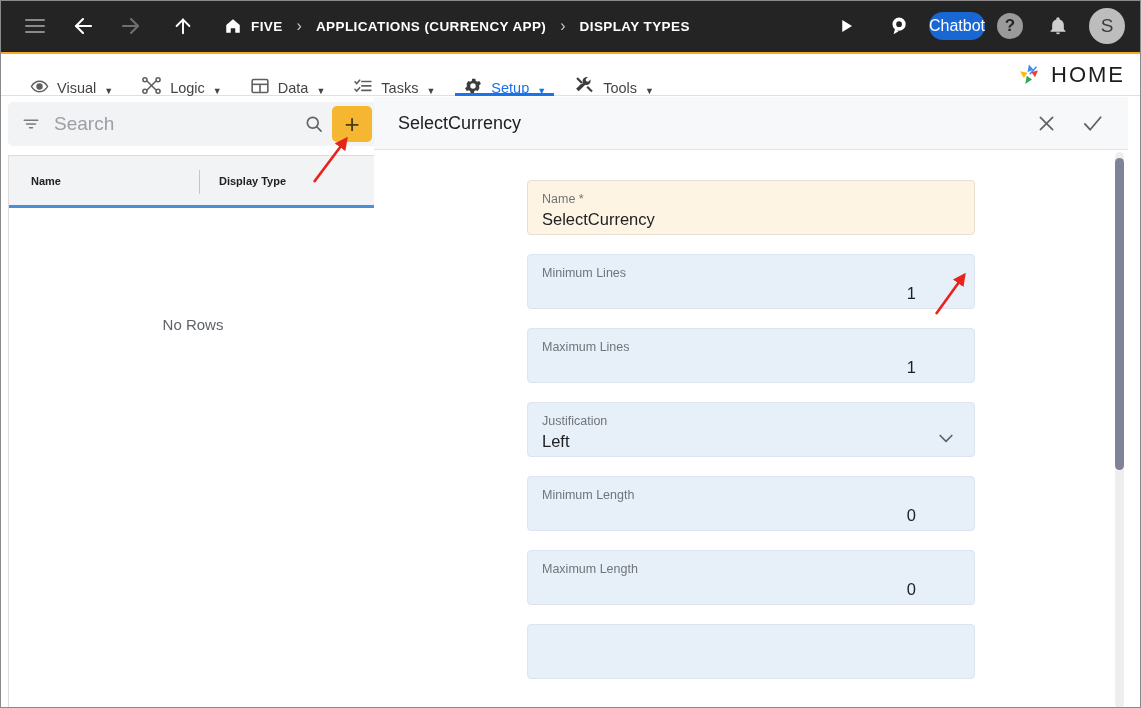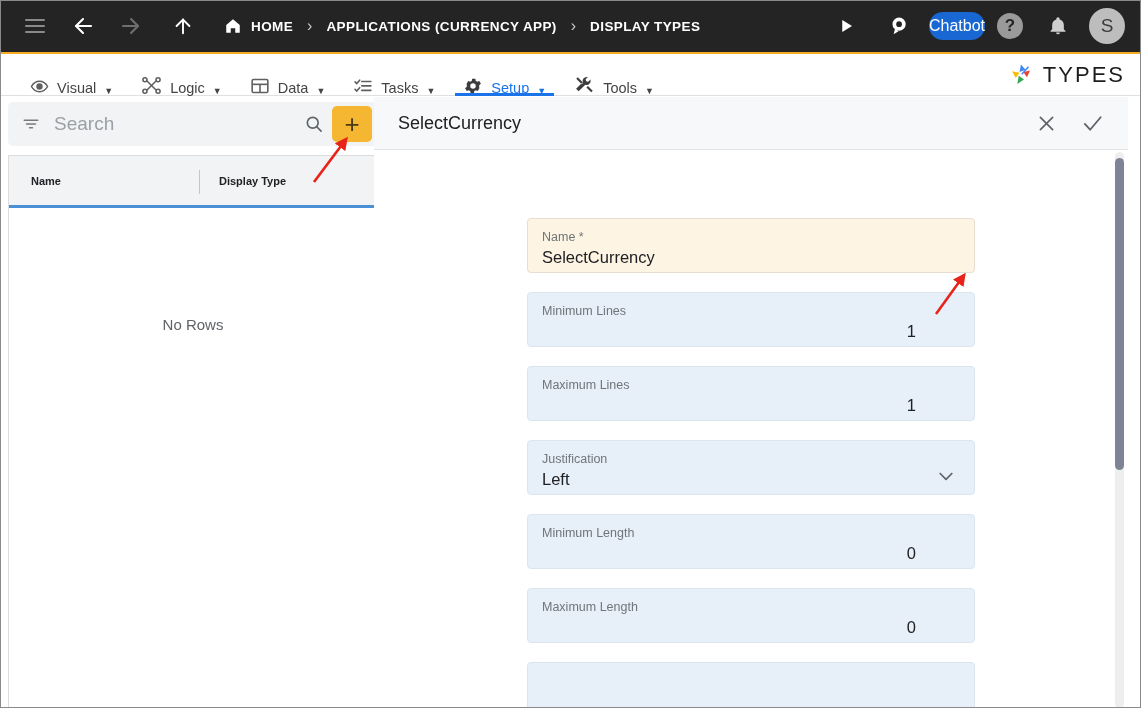--- a/index.html
+++ b/index.html
@@ -186,21 +186,20 @@
   .field {
     position: relative;
     width: 448px; margin: 0 auto 19px auto;
     border-radius: 4px;
     padding: 10px 16px 8px 14px;
     height: 55px;
   }
   .field.req {
     background: #fdf4e3;
     border: 1px solid #e6ded0;
-    margin-top: 38px;
   }
   .field.req.focused {
     border-bottom: 2px solid #9e9384;
     height: 56px;
   }
   .field.norm {
     background: #e7eff8;
     border: 1px solid #dbe5f0;
   }
   .flabel {
@@ -273,21 +272,21 @@
         <polyline points="5,12 12,5 19,12"></polyline>
       </svg>
   </div>
 
   <div class="crumb-home" style="margin-left:24px;">
     <span style="display:flex;color:#ffffff;">
       <svg width="18" height="18" viewBox="0 0 24 24" fill="currentColor">
           <path d="M12 3L3 10.5V21h6v-6h6v6h6V10.5z"></path>
         </svg>
     </span>
-    <span class="crumb">HOME</span>
+    <span class="crumb">FIVE</span>
   </div>
 
   <span class="crumb-sep">›</span>
   <span class="crumb">APPLICATIONS (CURRENCY APP)</span>
   <span class="crumb-sep">›</span>
   <span class="crumb">DISPLAY TYPES</span>
 
   <div class="tb-right">
     <div class="tb-icon">
       <svg width="18" height="18" viewBox="0 0 24 24" fill="currentColor">
@@ -391,21 +390,21 @@
   <div class="five-logo">
     <span style="display:flex;">
       <svg width="30" height="30" viewBox="0 0 40 40">
         <path d="M20 6 L26 13 L18 16 Z" fill="#4285f4"></path>
         <path d="M32 14 L28 23 L23 16 Z" fill="#ea4335"></path>
         <path d="M8 15 L18 17 L13 24 Z" fill="#fbbc04"></path>
         <path d="M15 32 L17 21 L24 26 Z" fill="#34a853"></path>
         <path d="M30 9 L21 19" stroke="#4285f4" stroke-width="2" fill="none"></path>
       </svg>
     </span>
-    <span class="five-word">TYPES</span>
+    <span class="five-word">HOME</span>
   </div>
 </div>
 
 <div class="leftpanel">
 
   <div class="searchbar">
     <span class="filter-ico">
       <svg width="18" height="18" viewBox="0 0 24 24" fill="none" stroke="currentColor" stroke-width="2" stroke-linecap="round">
           <line x1="3" y1="7" x2="21" y2="7"></line>
           <line x1="6" y1="12" x2="18" y2="12"></line>

